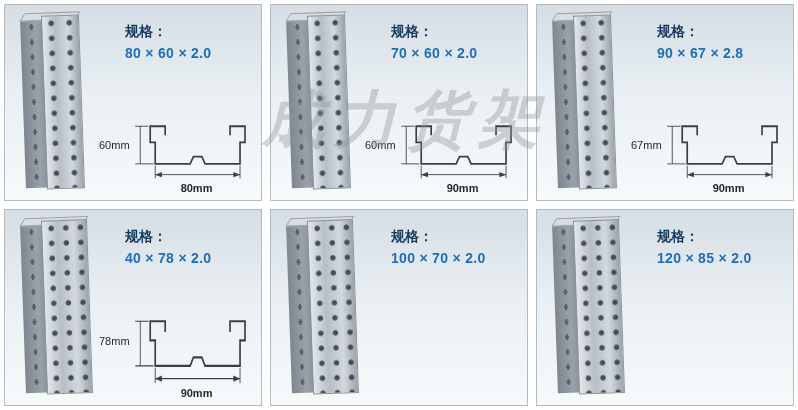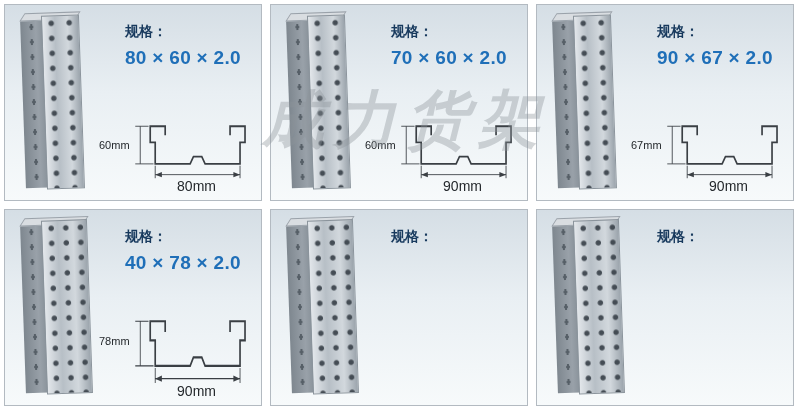--- a/index.html
+++ b/index.html
@@ -49,30 +49,30 @@
   .up-top{
     position:absolute;left:4px;top:-3px;width:54px;height:6px;
     background:#d9dde1;border:1px solid #9aa2aa;
     transform:skewX(-35deg);
   }
   .card.tall .up-front{width:44px;background-size:14.6px 15px,100% 100%;}
   .card.tall .up-top{width:62px;}
   
   .spec{position:absolute;left:120px;top:16px;line-height:1.55;}
   .spec-label{display:block;color:#17395d;font-weight:bold;font-size:14px;}
-  .spec-value{display:block;color:#1f6fb8;font-weight:bold;font-size:19px;letter-spacing:.3px;}
+  .spec-value{display:block;color:#1f6fb8;font-weight:bold;font-size:14px;letter-spacing:.3px;}
   
   .diagram{position:absolute;left:92px;bottom:6px;width:158px;height:100px;text-align:right;}
   .card.tall .diagram{height:116px;}
   .diagram svg{position:absolute;left:0;top:0;width:158px;height:86px;}
   .card.tall .diagram svg{height:102px;}
   .dim-h{position:absolute;left:2px;top:45%;font-size:11px;color:#24282c;}
   .dim-w{
     position:absolute;left:63%;bottom:0;transform:translateX(-50%);
-    font-size:14px;color:#24282c;white-space:nowrap;
+    font-size:11px;color:#24282c;white-space:nowrap;font-weight:bold;
   }
   
   .watermark{
     position:absolute;left:262px;top:78px;z-index:5;
     font-family:"DejaVu Serif", serif;
     font-style:italic;font-weight:bold;
     font-size:62px;letter-spacing:10px;
     color:#8d949a;opacity:.38;
     pointer-events:none;white-space:nowrap;
   }
@@ -126,21 +126,21 @@
   </div>
 
   <div class="card">
     <div class="photo">
       <div class="up-side"></div>
       <div class="up-top"></div>
       <div class="up-front"></div>
     </div>
     <div class="spec">
       <span class="spec-label">规格：</span>
-      <span class="spec-value">90 × 67 × 2.0</span>
+      <span class="spec-value">90 × 67 × 2.8</span>
     </div>
     <div class="diagram">
       <svg viewBox="0 0 190 96" preserveAspectRatio="none">
         <path d="M82,46 V36 H64 V54 H70 V78 H112 L116,70 H126 L130,78 H172 V54 H178 V36 H160 V46" fill="none" stroke="#3a3f44" stroke-width="2"></path>
         <path d="M62,36 H46 M68,78 H46 M52,36 V78" fill="none" stroke="#3a3f44" stroke-width="1"></path>
         <path d="M70,80 V94 M172,80 V94 M70,90 H172" fill="none" stroke="#3a3f44" stroke-width="1"></path>
         <path d="M70,90 l8,-3 v6 z M172,90 l-8,-3 v6 z" fill="#3a3f44" stroke="none"></path>
       </svg>
       <span class="dim-h">67mm</span>
       <span class="dim-w">90mm</span>
@@ -170,28 +170,30 @@
   </div>
 
   <div class="card tall">
     <div class="photo">
       <div class="up-side"></div>
       <div class="up-top"></div>
       <div class="up-front"></div>
     </div>
     <div class="spec">
       <span class="spec-label">规格：</span>
+      <span class="spec-value">100 × 70 × 2.0</span>
     </div>
   </div>
 
   <div class="card tall">
     <div class="photo">
       <div class="up-side"></div>
       <div class="up-top"></div>
       <div class="up-front"></div>
     </div>
     <div class="spec">
       <span class="spec-label">规格：</span>
+      <span class="spec-value">120 × 85 × 2.0</span>
     </div>
   </div>
 </div>
 
 <div class="watermark">成力货架</div>
 
 </body></html>

